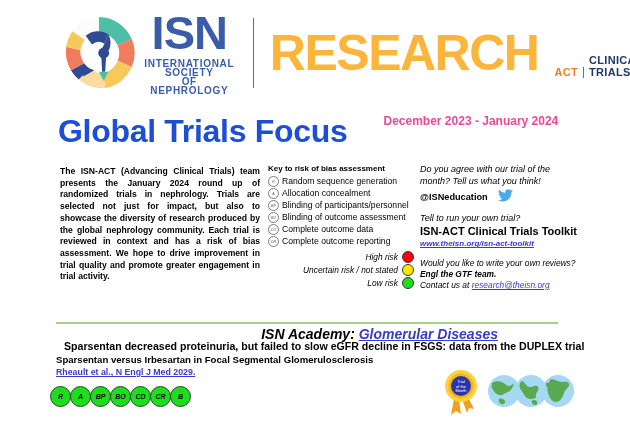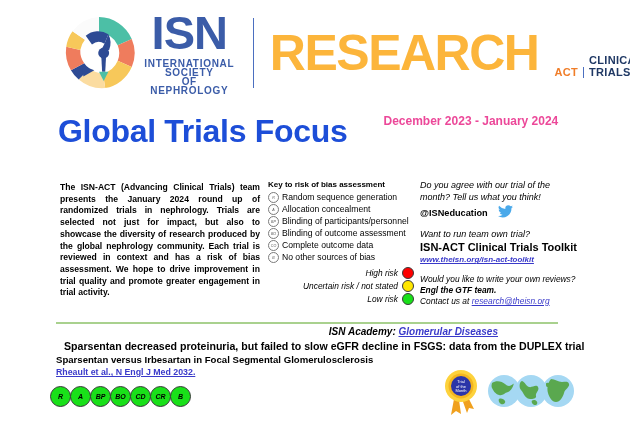--- a/index.html
+++ b/index.html
@@ -44,21 +44,21 @@
   .main-title{
     font-family:"Liberation Sans", sans-serif;
     font-size:32px;font-weight:bold;color:#1d4ed8;line-height:34px;letter-spacing:-.3px;
   }
   .date-range{
     font-family:"Liberation Sans", sans-serif;
     font-size:12px;font-weight:bold;color:#ec4899;margin-left:36px;margin-bottom:20px;white-space:nowrap;
   }
 
   
-  .body-cols{position:absolute;left:0;top:180px;width:630px;height:140px;}
+  .body-cols{position:absolute;left:0;top:164px;width:630px;height:140px;}
 
   .col-intro{
     position:absolute;left:60px;top:2px;width:200px;
     font-size:8.6px;font-weight:bold;line-height:11.7px;color:#000;
     text-align:justify;
   }
 
   .col-key{position:absolute;left:268px;top:0px;width:150px;}
   .key-title{font-size:8px;font-weight:bold;color:#000;margin-bottom:3px;}
   .key-item{display:flex;align-items:center;margin-bottom:1px;}
@@ -89,21 +89,21 @@
   .promo-i2{font-size:8.4px;font-style:italic;line-height:10.8px;}
   .promo-bi{font-size:8.4px;font-style:italic;font-weight:bold;line-height:11px;}
   .mail{color:#3a3aca;text-decoration:underline;font-style:italic;}
 
   
   .hr-green{position:absolute;left:56px;top:322px;width:502px;height:2px;background:#a9d18e;}
 
   
   .academy-line{
     position:absolute;right:52px;top:326px;
-    font-size:10px;font-weight:bold;font-style:italic;color:#000;
+    font-size:14px;font-weight:bold;font-style:italic;color:#000;
   }
   .academy-link{color:#3a3aca;text-decoration:underline;font-style:italic;font-weight:bold;}
 
   .art-title{
     position:absolute;left:64px;top:340px;width:540px;
     font-size:10.6px;font-weight:bold;color:#000;line-height:13px;
   }
   .art-sub{
     position:absolute;left:56px;top:354px;width:540px;
     font-size:9.6px;font-weight:bold;color:#000;line-height:12px;
@@ -205,22 +205,22 @@
       </div>
       <div class="key-item">
         <span class="bub">BO</span>
         <span class="key-label">Blinding of outcome assessment</span>
       </div>
       <div class="key-item">
         <span class="bub">CO</span>
         <span class="key-label">Complete outcome data</span>
       </div>
       <div class="key-item">
-        <span class="bub">B</span>
-        <span class="key-label">No other sources of bias</span>
+        <span class="bub">OR</span>
+        <span class="key-label">Complete outcome reporting</span>
       </div>
 
       <div class="risk-legend">
         <div class="risk-row">
           <span class="risk-text">High risk</span>
           <span class="dot" style="background:#fe0000"></span>
         </div>
         <div class="risk-row">
           <span class="risk-text">Uncertain risk / not stated</span>
           <span class="dot" style="background:#ffe700"></span>
@@ -239,41 +239,41 @@
         <span class="promo-handle">@ISNeducation</span>
         <span class="tw">
           <svg width="15" height="13" viewBox="0 0 24 20" aria-hidden="true">
             <path d="M24 2.4a9.8 9.8 0 0 1-2.8.8A4.9 4.9 0 0 0 23.3.4a9.7 9.7 0 0 1-3.1 1.2A4.9 4.9 0 0 0 11.8 6 13.9 13.9 0 0 1 1.7.9a4.9 4.9 0 0 0 1.5 6.5A4.8 4.8 0 0 1 1 6.8v.1a4.9 4.9 0 0 0 3.9 4.8 4.9 4.9 0 0 1-2.2.1 4.9 4.9 0 0 0 4.6 3.4A9.8 9.8 0 0 1 0 17.3 13.9 13.9 0 0 0 7.5 19.5c9.1 0 14-7.5 14-14v-.7A9.9 9.9 0 0 0 24 2.4z" fill="#4aa9ea"></path>
           </svg>
         </span>
       </div>
 
       <div class="promo-gap"></div>
 
-      <div class="promo-i">Want to run team own trial?</div>
+      <div class="promo-i">Tell to run your own trial?</div>
       <div class="promo-bold">ISN-ACT Clinical Trials Toolkit</div>
       <a class="promo-link" href="#">www.theisn.org/isn-act-toolkit</a>
 
       <div class="promo-gap2"></div>
 
       <div class="promo-i2">Would you like to write your own reviews?</div>
       <div class="promo-bi">Engl the GTF team.</div>
       <div class="promo-i2">
         <span>Contact us at </span><a class="mail" href="#">research@theisn.org</a>
       </div>
     </div>
   </div>
 
   <div class="hr-green"></div>
 
   <div class="academy-line"><span>ISN Academy: </span><a class="academy-link" href="#">Glomerular Diseases</a></div>
 
   <div class="art-title">Sparsentan decreased proteinuria, but failed to slow eGFR decline in FSGS: data from the DUPLEX trial</div>
   <div class="art-sub">Sparsentan versus Irbesartan in Focal Segmental Glomerulosclerosis</div>
-  <a class="art-cite" href="#">Rheault et al., N Engl J Med 2032.</a>
+  <a class="art-cite" href="#">Rheault et al., N Engl J Med 2029.</a>
 
   <div class="bias-row">
     <span class="gb">R</span>
     <span class="gb">A</span>
     <span class="gb">BP</span>
     <span class="gb">BO</span>
     <span class="gb">CD</span>
     <span class="gb">CR</span>
     <span class="gb">B</span>
   </div>

